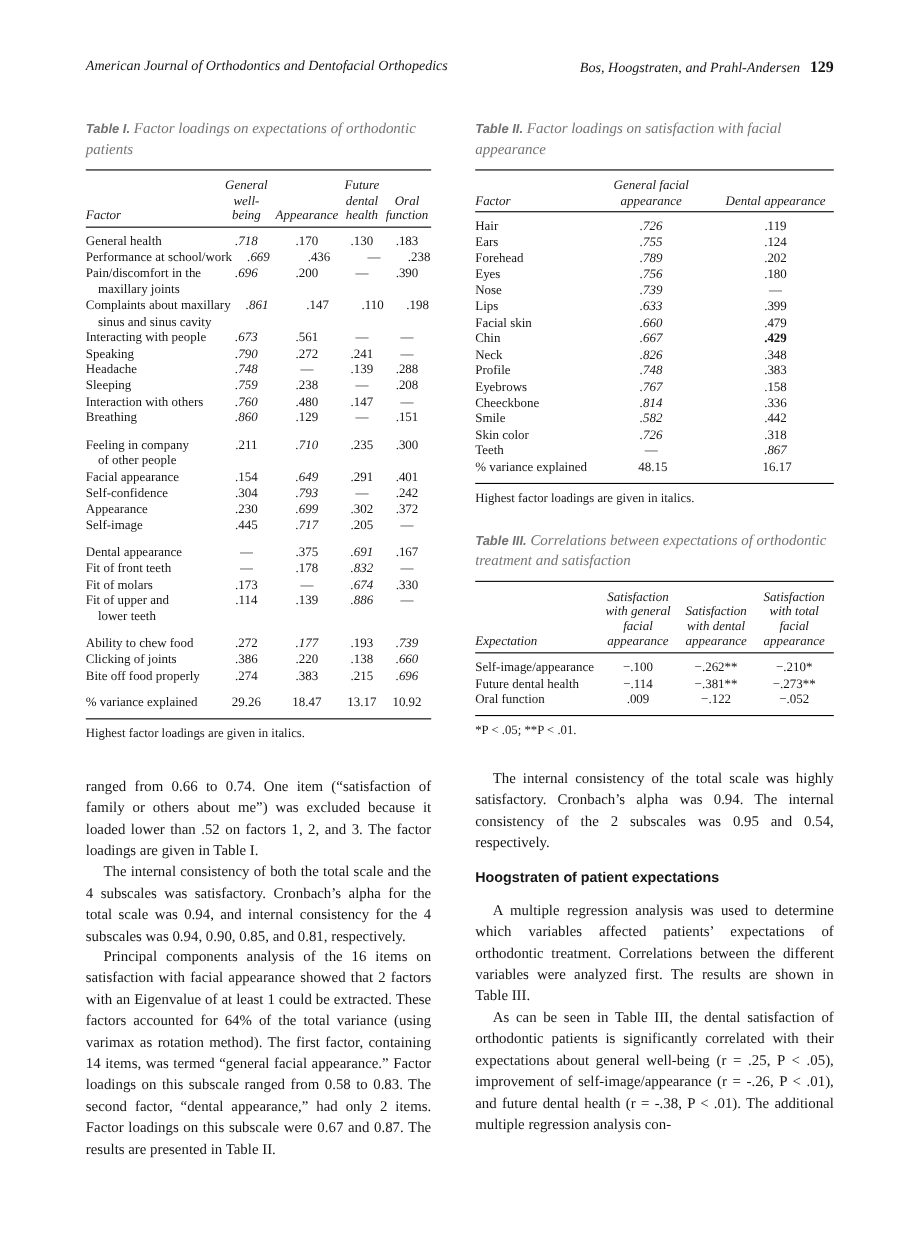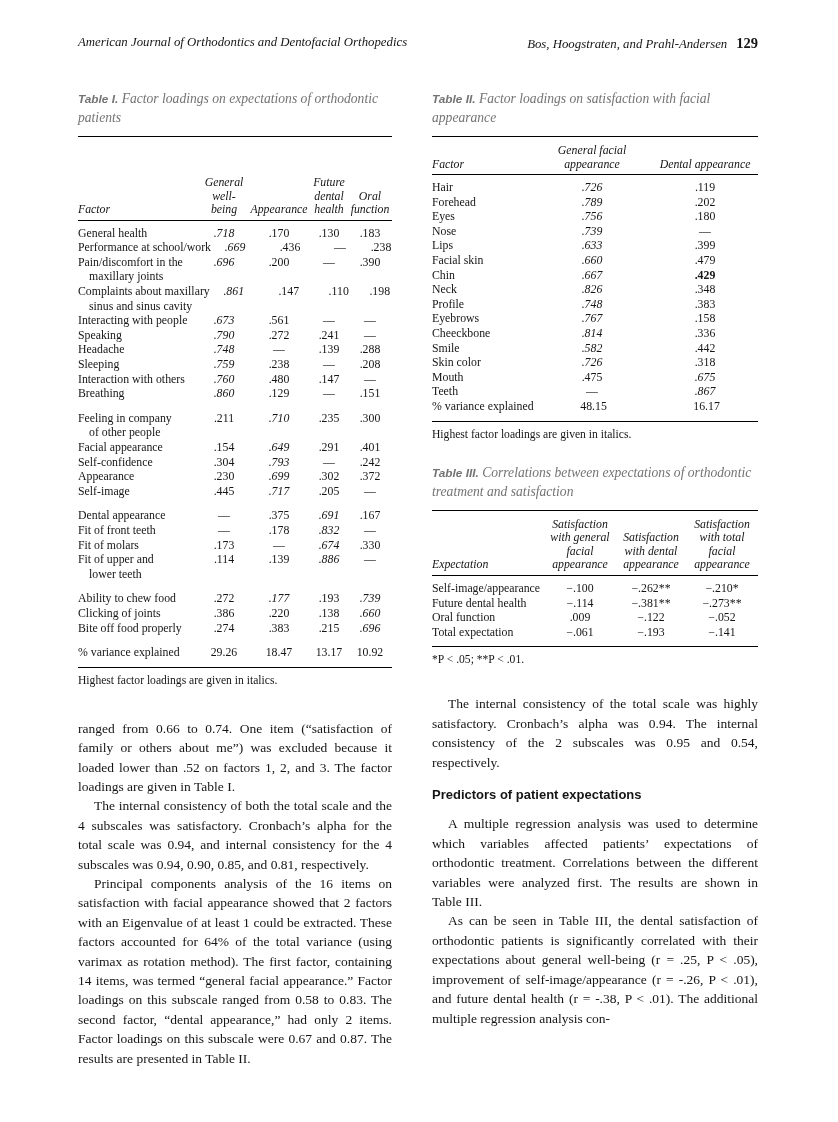--- a/index.html
+++ b/index.html
@@ -1,20 +1,20 @@
 <!DOCTYPE html>
 <html><head>
 <meta charset="utf-8">
 <style>
   html,body { margin:0; padding:0; }
   body {
     width:838px; height:1122px; background:#ffffff; color:#151515;
     font-family:"Liberation Serif", serif; overflow:hidden;
   }
-  .page { padding:34px 80px 0 78px; }
+  .page { padding:52px 80px 0 78px; }
 
   
   .header { display:flex; justify-content:space-between; align-items:flex-start;
     font-style:italic; font-size:12.8px; line-height:1.3; margin-bottom:36px; }
   .header-right { white-space:nowrap;margin-left:24px; }
   .pagenum { font-style:normal; font-weight:bold; font-size:14.5px; margin-left:9px; }
 
   
   .columns { display:flex; gap:40px; }
   .col-left  { width:314px; flex:none; }
@@ -76,21 +76,21 @@
               <div class="hcell-f">
                 <div>Factor</div>
               </div>
               <div class="hcell" style="width: 48px;">
                 <div>General</div>
                 <div>well-being</div>
               </div>
               <div class="hcell" style="width: 62px;">
                 <div>Appearance</div>
               </div>
-              <div class="hcell" style="width: 38px; margin-top: 32px;">
+              <div class="hcell" style="width: 38px;">
                 <div>Future</div>
                 <div>dental</div>
                 <div>health</div>
               </div>
               <div class="hcell" style="width: 44px;">
                 <div>Oral</div>
                 <div>function</div>
               </div>
             </div>
             <div class="tbody">
@@ -343,20 +343,27 @@
             <div class="tbody">
               <div class="trow">
                 <div class="fcell">
                   <div>Hair</div>
                 </div>
                 <div class="vcell em" style="width: 120px;">.726</div>
                 <div class="vcell" style="width: 106px;">.119</div>
               </div>
               <div class="trow">
                 <div class="fcell">
+                  <div>Ears</div>
+                </div>
+                <div class="vcell em" style="width: 120px;">.755</div>
+                <div class="vcell" style="width: 106px;">.124</div>
+              </div>
+              <div class="trow">
+                <div class="fcell">
                   <div>Forehead</div>
                 </div>
                 <div class="vcell em" style="width: 120px;">.789</div>
                 <div class="vcell" style="width: 106px;">.202</div>
               </div>
               <div class="trow">
                 <div class="fcell">
                   <div>Eyes</div>
                 </div>
                 <div class="vcell em" style="width: 120px;">.756</div>
@@ -424,27 +431,20 @@
                 </div>
                 <div class="vcell em" style="width: 120px;">.582</div>
                 <div class="vcell" style="width: 106px;">.442</div>
               </div>
               <div class="trow">
                 <div class="fcell">
                   <div>Skin color</div>
                 </div>
                 <div class="vcell em" style="width: 120px;">.726</div>
                 <div class="vcell" style="width: 106px;">.318</div>
-              </div>
-              <div class="trow">
-                <div class="fcell">
-                  <div>Mouth</div>
-                </div>
-                <div class="vcell" style="width: 120px;">.475</div>
-                <div class="vcell em" style="width: 106px;">.675</div>
               </div>
               <div class="trow">
                 <div class="fcell">
                   <div>Teeth</div>
                 </div>
                 <div class="vcell" style="width: 120px;">—</div>
                 <div class="vcell em" style="width: 106px;">.867</div>
               </div>
               <div class="trow">
                 <div class="fcell">
@@ -504,35 +504,27 @@
                 <div class="vcell" style="width: 72px;">−.273**</div>
               </div>
               <div class="trow">
                 <div class="fcell">
                   <div>Oral function</div>
                 </div>
                 <div class="vcell" style="width: 72px;">.009</div>
                 <div class="vcell" style="width: 70px;">−.122</div>
                 <div class="vcell" style="width: 72px;">−.052</div>
               </div>
-              <div class="trow">
-                <div class="fcell">
-                  <div>Total expectation</div>
-                </div>
-                <div class="vcell" style="width: 72px;">−.061</div>
-                <div class="vcell" style="width: 70px;">−.193</div>
-                <div class="vcell" style="width: 72px;">−.141</div>
-              </div>
             </div>
           </div>
         <div class="tbl-foot">*P &lt; .05; **P &lt; .01.</div>
       </div>
 
       <div class="bodytext">
         <p>The internal consistency of the total scale was highly satisfactory. Cronbach’s alpha was 0.94. The internal consistency of the 2 subscales was 0.95 and 0.54, respectively.</p>
-        <div class="section-head">Predictors of patient expectations</div>
+        <div class="section-head">Hoogstraten of patient expectations</div>
         <p>A multiple regression analysis was used to determine which variables affected patients’ expectations of orthodontic treatment. Correlations between the different variables were analyzed first. The results are shown in Table III.</p>
         <p>As can be seen in Table III, the dental satisfaction of orthodontic patients is significantly correlated with their expectations about general well-being (r = .25, P &lt; .05), improvement of self-image/appearance (r = -.26, P &lt; .01), and future dental health (r = -.38, P &lt; .01). The additional multiple regression analysis con-</p>
       </div>
     </div>
 
   </div>
 </div>
 
 </body></html>

